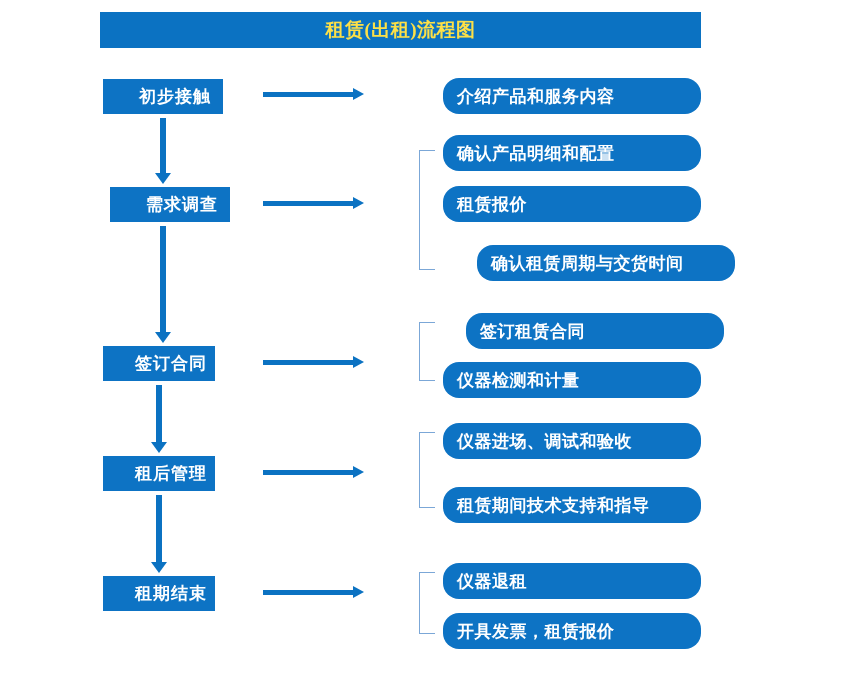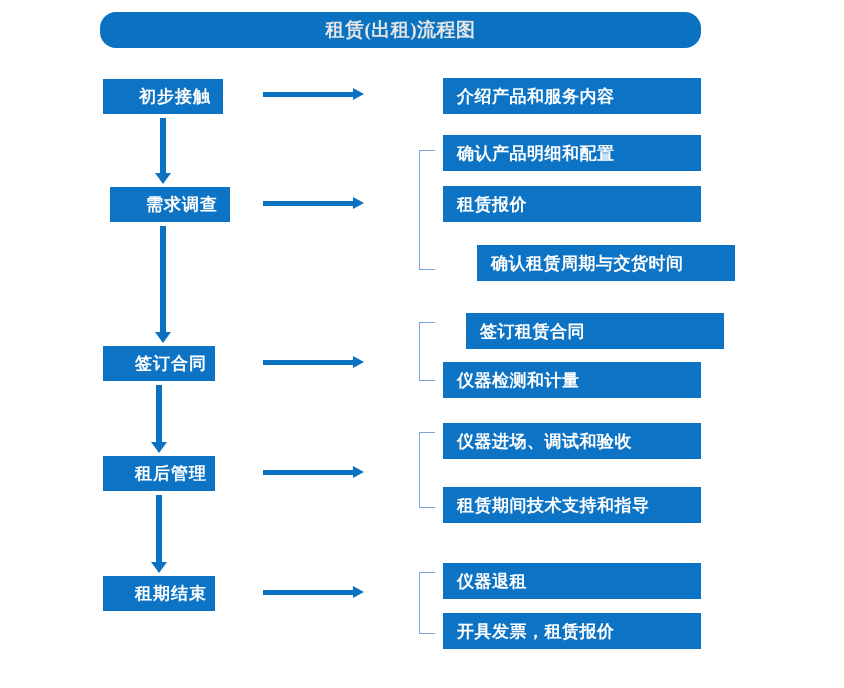--- a/index.html
+++ b/index.html
@@ -23,28 +23,27 @@
   }
 
   
   .title-bar {
     position: absolute;
     left: 100px;
     top: 12px;
     width: 601px;
     height: 36px;
     background: #0b72c2;
-    color: #e5e5e5;
+    color: #fde047;
     display: flex;
     align-items: center;
     justify-content: center;
     font-size: 19px;
     font-weight: bold;
     letter-spacing: 0.5px;
-    border-radius: 16px;
   }
 
   
   .node {
     position: absolute;
     background: #0d73c4;
     color: #ffffff;
     display: flex;
     align-items: center;
     font-weight: bold;
@@ -54,20 +53,21 @@
   .node.stage {
     justify-content: center;
     font-size: 17px;
     letter-spacing: 1px;
   }
   .node.detail {
     justify-content: flex-start;
     padding-left: 14px;
     font-size: 17px;
     letter-spacing: 0.5px;
+    border-radius: 16px;
   }
 
   
   .arrow-right {
     position: absolute;
     height: 12px;
   }
   .arrow-right .shaft {
     position: absolute;
     left: 0;

